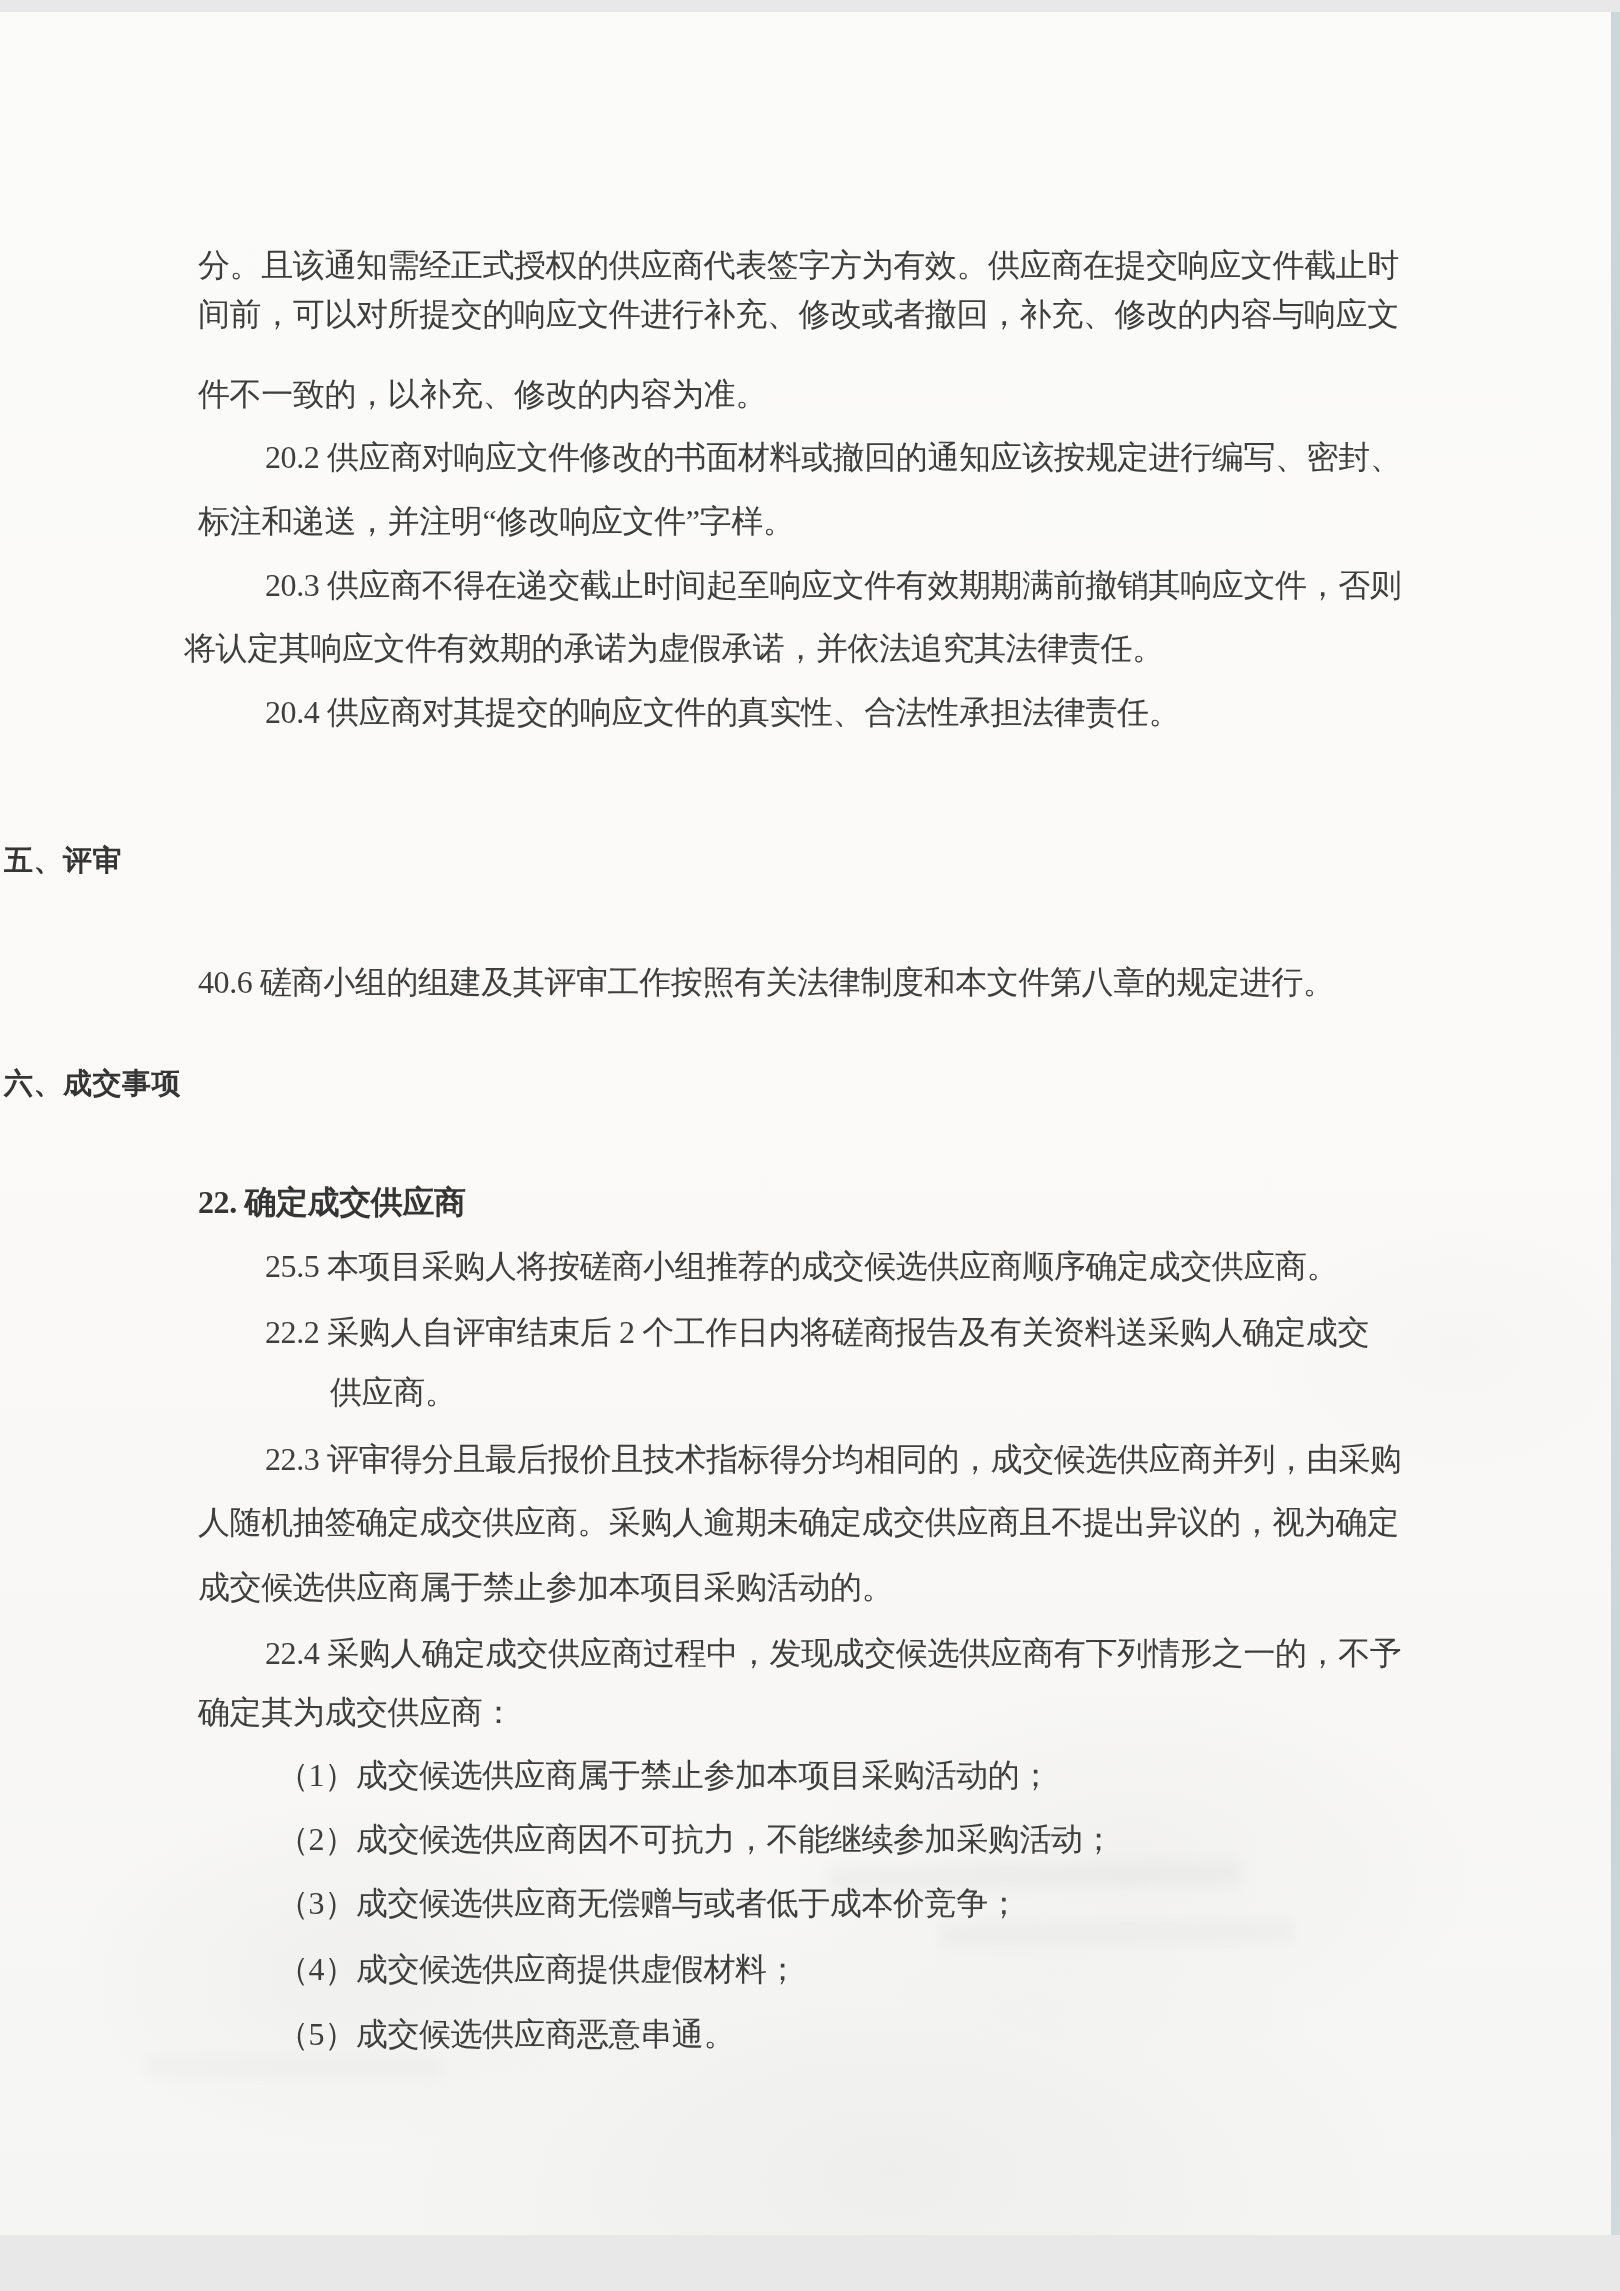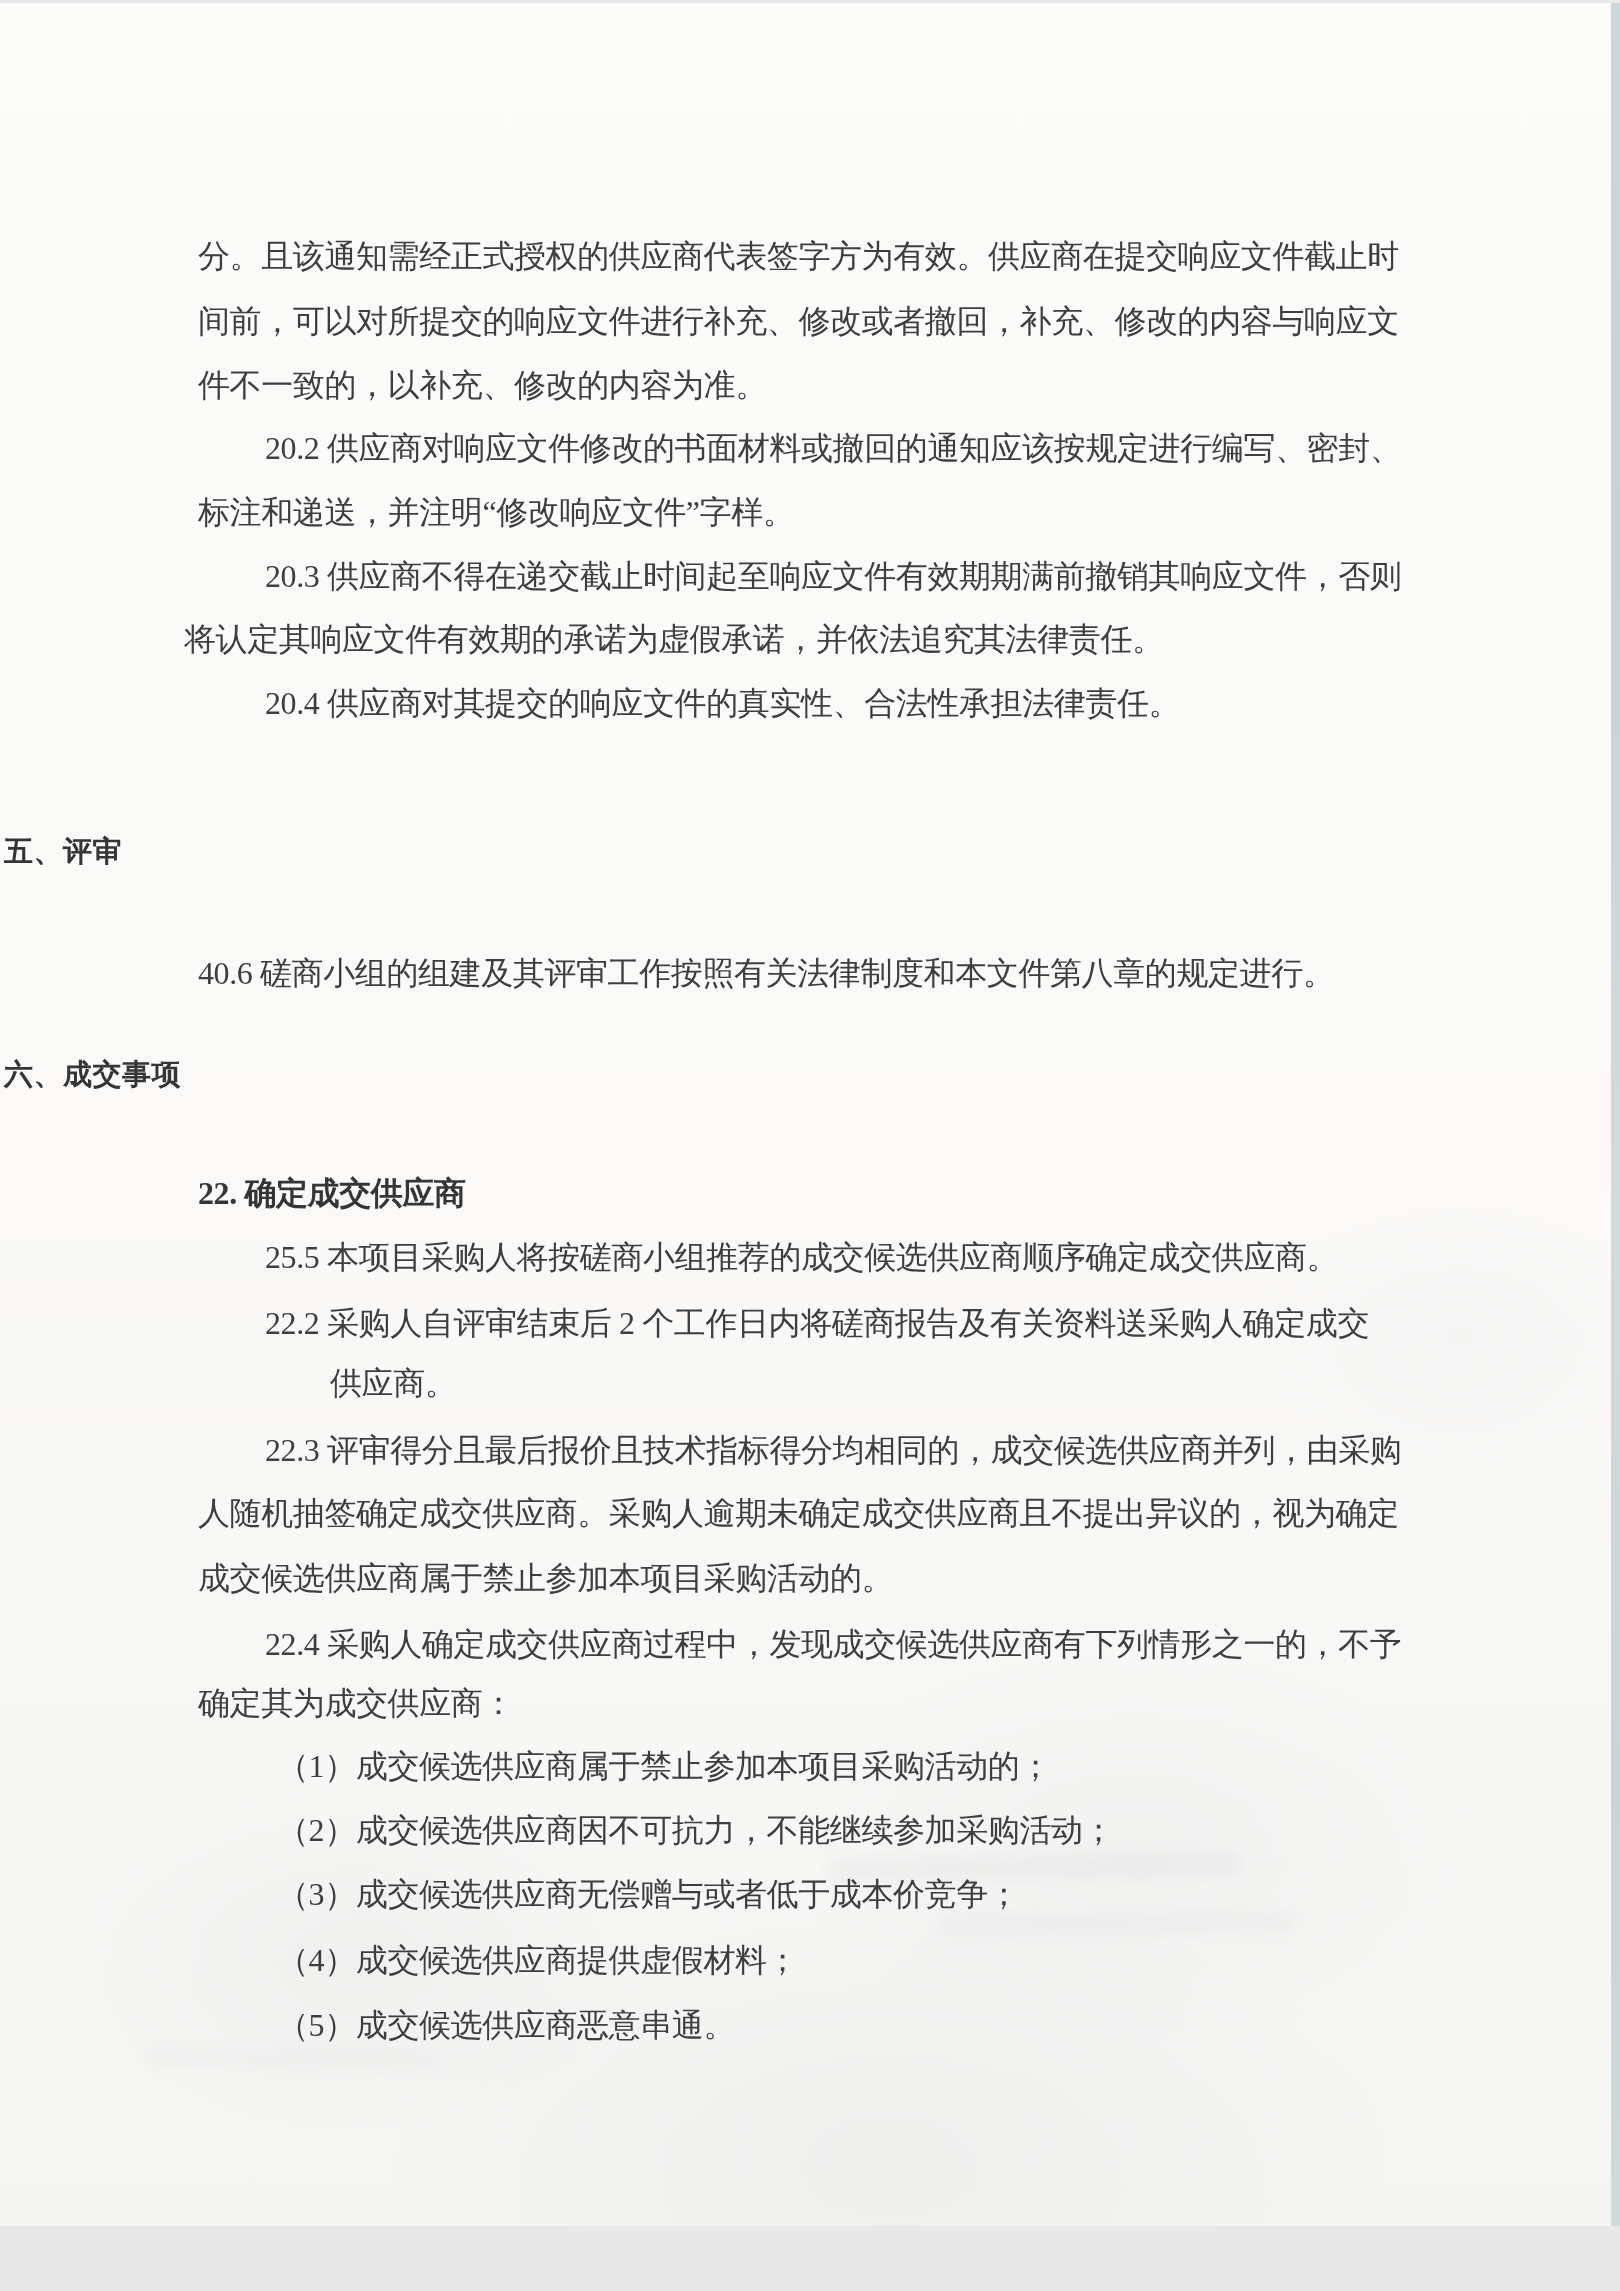--- a/index.html
+++ b/index.html
@@ -4,21 +4,21 @@
 <style>
   html, body {
     margin: 0;
     padding: 0;
     background: #e8e8e8;
   }
   .page {
     position: relative;
     width: 1620px;
     height: 2223px;
-    margin: 3px auto;
+    margin: 12px auto;
     background: linear-gradient(180deg, #fbfbfa 0%, #faf9f8 55%, #f5f5f3 100%);
     overflow: hidden;
     font-family: "Liberation Serif", "DejaVu Serif", serif;
   }
   
   .page::before {
     content: "";
     position: absolute;
     inset: 0;
     background:
@@ -79,21 +79,21 @@
 </head>
 <body>
 
 <div class="page" style="color: rgb(62, 62, 62);">
   <div class="scan-edge"></div>
   <div class="ghost ghost1"></div>
   <div class="ghost ghost2"></div>
   <div class="ghost ghost3"></div>
   <div id="text-layer">
       <div class="line body" style="top: 237px; left: 198px;">分。且该通知需经正式授权的供应商代表签字方为有效。供应商在提交响应文件截止时</div>
-      <div class="line body" style="top: 302px; left: 198px;">间前，可以对所提交的响应文件进行补充、修改或者撤回，补充、修改的内容与响应文</div>
+      <div class="line body" style="top: 286px; left: 198px;">间前，可以对所提交的响应文件进行补充、修改或者撤回，补充、修改的内容与响应文</div>
       <div class="line body" style="top: 366px; left: 198px; text-align: right;">件不一致的，以补充、修改的内容为准。</div>
       <div class="line body" style="top: 429px; left: 265px;">20.2 供应商对响应文件修改的书面材料或撤回的通知应该按规定进行编写、密封、</div>
       <div class="line body" style="top: 493px; left: 198px;">标注和递送，并注明“修改响应文件”字样。</div>
       <div class="line body" style="top: 557px; left: 265px;">20.3 供应商不得在递交截止时间起至响应文件有效期期满前撤销其响应文件，否则</div>
       <div class="line body" style="top: 620px; left: 184px;">将认定其响应文件有效期的承诺为虚假承诺，并依法追究其法律责任。</div>
       <div class="line body" style="top: 684px; left: 265px;">20.4 供应商对其提交的响应文件的真实性、合法性承担法律责任。</div>
       <div class="line heading" style="top: 833px;">五、评审</div>
       <div class="line body" style="top: 954px; left: 198px;">40.6 磋商小组的组建及其评审工作按照有关法律制度和本文件第八章的规定进行。</div>
       <div class="line heading" style="top: 1056px;">六、成交事项</div>
       <div class="line bold" style="top: 1174px; left: 198px;">22. 确定成交供应商</div>

